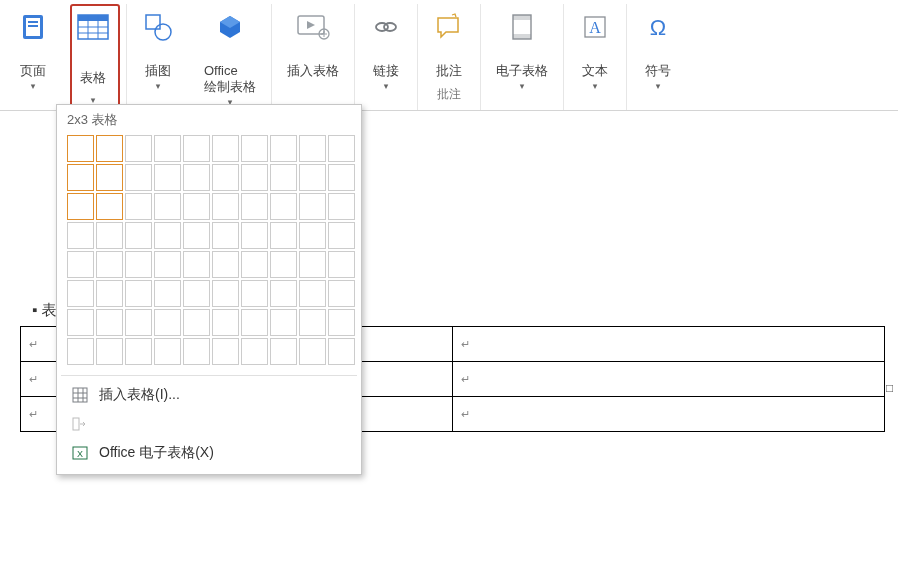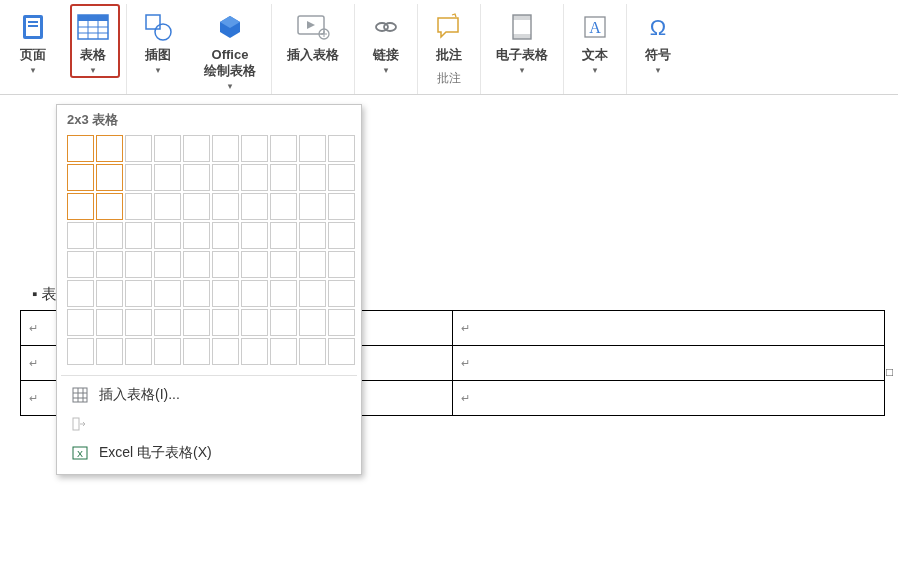--- a/index.html
+++ b/index.html
@@ -37,35 +37,34 @@
     padding: 4px 8px 2px 8px;
     min-width: 50px;
     cursor: default;
     border: 1px solid transparent;
     border-radius: 2px;
   }
   .rbtn.highlight {
     border: 2px solid #c0392b;
     border-radius: 3px;
     padding: 3px 7px 1px 3px;
+    gap: 7px;
   }
   .rbtn .ico {
     height: 36px;
     display: flex;
     align-items: center;
     justify-content: center;
   }
   .rbtn .lbl {
-    margin-top: 2px;
+    margin-top: 18px;
     font-size: 13px;
     color: #444;
-    text-align: center;
     line-height: 16px;
     white-space: pre-line;
-    font-weight: bold;
   }
   .drop-arrow {
     font-size: 9px;
     color: #666;
     margin-top: 2px;
   }
   .group-label {
     font-size: 12px;
     color: #777;
     margin-top: 4px;
@@ -80,21 +79,21 @@
     background: #fff;
     border: 1px solid #c6c6c6;
     box-shadow: 2px 3px 6px rgba(0,0,0,0.25);
     z-index: 10;
     padding-bottom: 6px;
   }
   .tm-title {
     padding: 6px 10px;
     font-size: 13px;
     color: #666;
-    font-weight: bold;
+    font-weight: normal;
   }
   .tm-grid {
     display: grid;
     grid-template-columns: repeat(10, 27px);
     grid-auto-rows: 27px;
     gap: 2px;
     padding: 0 10px 8px 10px;
   }
   .tm-cell {
     border: 1px solid #ccc;
@@ -437,16 +436,16 @@
     </span>
   </div>
 
   <div class="tm-item">
     <span class="mi-ico">
       <svg width="16" height="16">
           <rect x="1" y="2" width="14" height="12" fill="none" stroke="#217346"></rect>
           <text x="8" y="12" font-size="9" fill="#217346" text-anchor="middle">X</text>
         </svg>
     </span>
-    <span>Excel 电子表格(X)</span>
+    <span>Office 电子表格(X)</span>
   </div>
 
 </div>
 
 </body></html>

